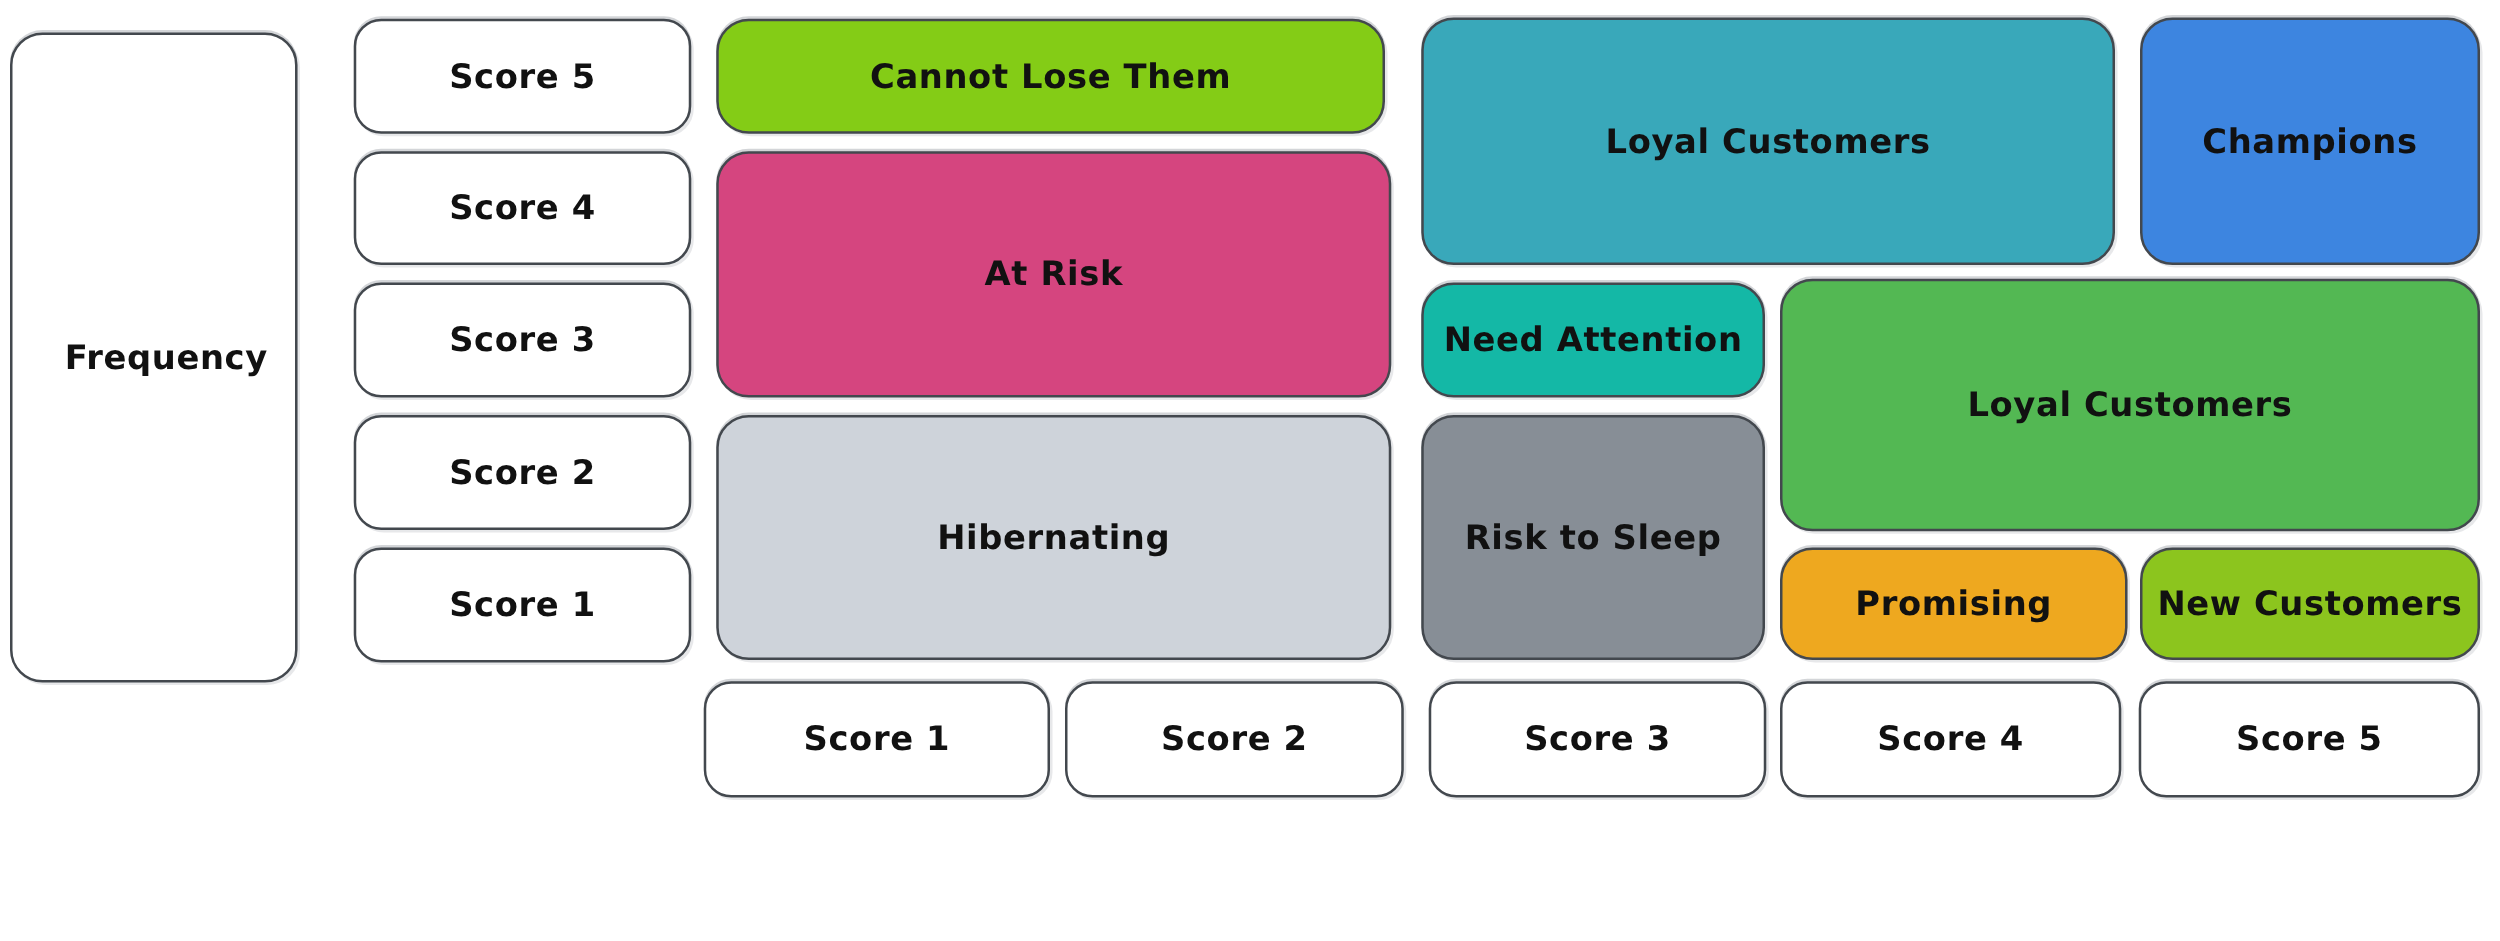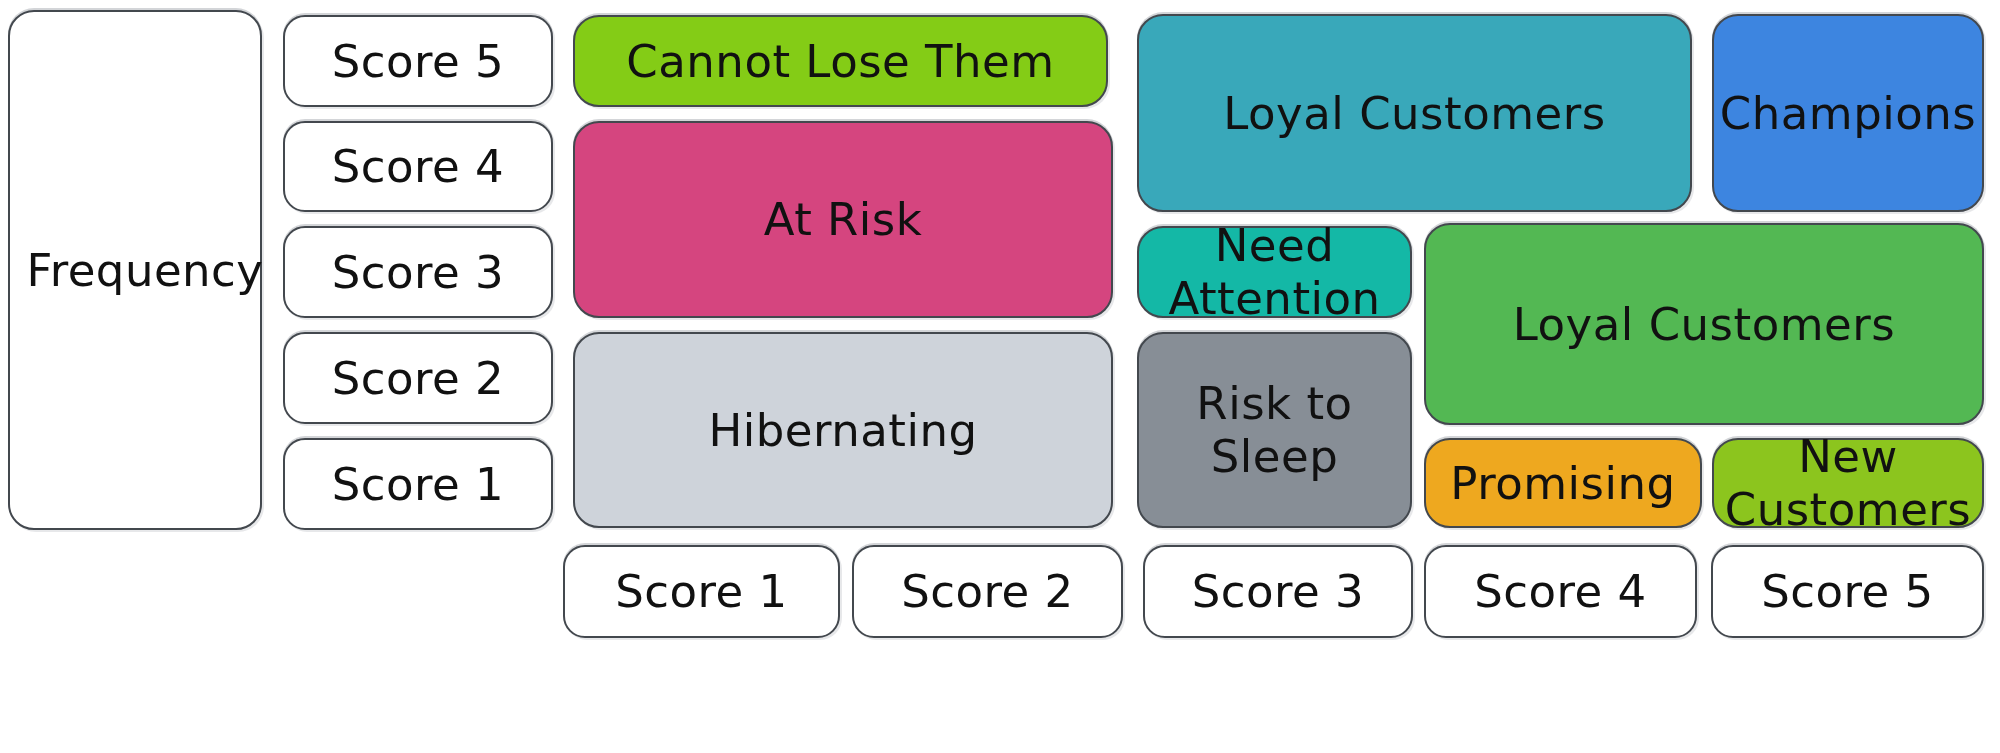--- a/index.html
+++ b/index.html
@@ -10,31 +10,31 @@
     font-family:"DejaVu Sans", sans-serif;
     color:#111111;
     overflow:hidden;
   }
   .box{
     position:absolute;
     display:flex;align-items:center;justify-content:center;
     box-sizing:border-box;
     border:2.5px solid #43484e;
     border-radius:26px;
-    font-size:45px;
-    font-weight:400;
+    font-size:27px;
+    font-weight:700;
     letter-spacing:0.5px;
     text-align:center;
     box-shadow:0 -2px 0 0 rgba(145,151,158,0.40), 2px 2px 0 0 rgba(145,151,158,0.22);
   }
   .white{background:#ffffff;}
   .small{border-radius:22px;}
 
   
-  .freq-axis   {left:8px;   top:10px;  width:254px; height:520px;padding-left:20px;}
+  .freq-axis   {left:8px;   top:26px;  width:230px; height:520px;padding-left:20px;}
   .f-s5        {left:283px; top:15px;  width:270px; height:92px;}
   .f-s4        {left:283px; top:121px; width:270px; height:91px;}
   .f-s3        {left:283px; top:226px; width:270px; height:92px;}
   .f-s2        {left:283px; top:332px; width:270px; height:92px;}
   .f-s1        {left:283px; top:438px; width:270px; height:92px;}
 
   
   .cannot-lose    {left:573px;  top:15px;  width:535px; height:92px;}
   .at-risk        {left:573px;  top:121px; width:540px; height:197px;}
   .hibernating    {left:573px;  top:332px; width:540px; height:196px;}

